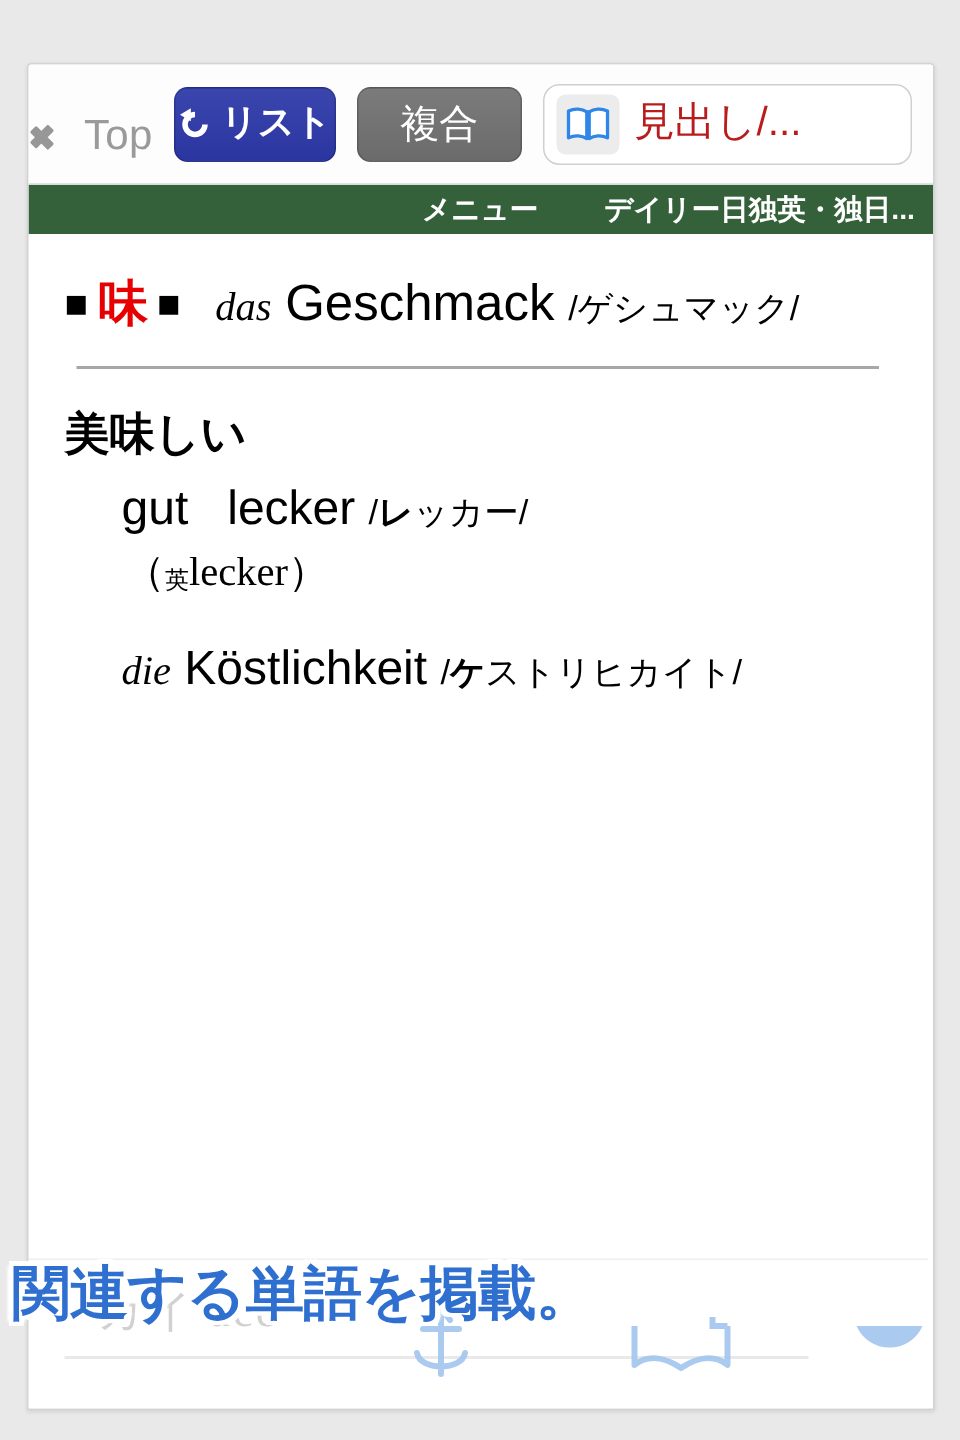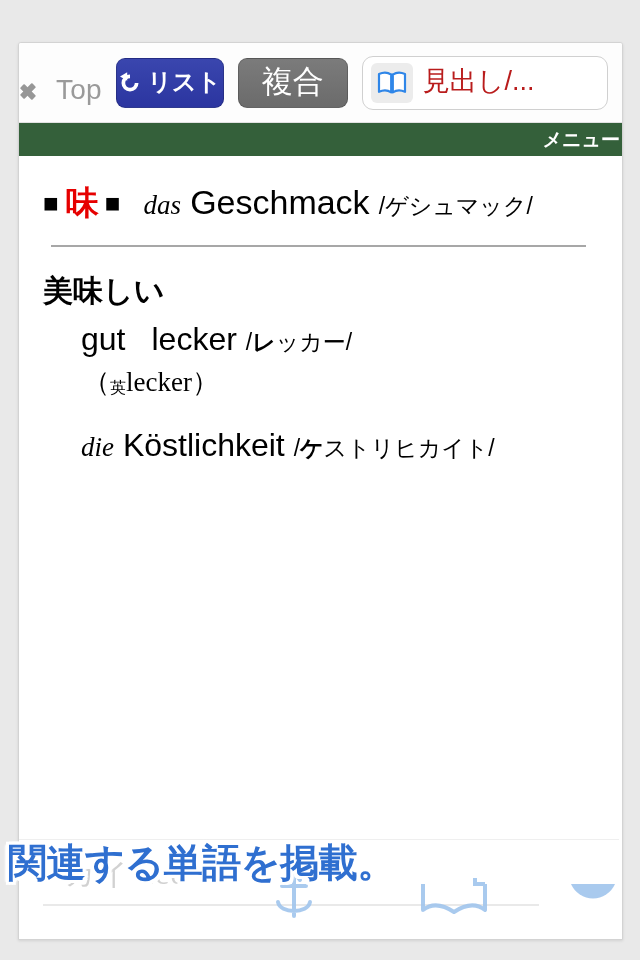--- a/index.html
+++ b/index.html
@@ -105,21 +105,21 @@
     width: 110px;
     margin-left: 14px;
   }
   .btn-label {
     font-size: 24px;
     font-weight: bold;
     line-height: 1;
     padding-bottom: 2px;
   }
   .btn-label-compound {
-    font-size: 31px;
+    font-size: 26px;
     font-weight: normal;
     line-height: 1;
     padding-bottom: 2px;
   }
 
   .refresh-arrow-icon {
     width: 24px;
     height: 24px;
     flex: 0 0 24px;
     display: block;
@@ -163,21 +163,21 @@
 
   
   .green-bar {
     height: 33px;
     background: #34603a;
     display: flex;
     align-items: center;
     color: #ffffff;
     font-size: 19px;
     font-weight: bold;
-    padding-right: 2px;
+    padding-right: 12px;
   }
   .green-menu {
     margin-left: auto;
   }
   .green-title {
     margin-left: 44px;
     white-space: nowrap;
     overflow: hidden;
     max-width: 250px;
   }
@@ -319,20 +319,21 @@
           <path d="M28 3 C24 1.2 19 1.4 15.8 3.6 L15.8 21.4 C19 19.2 24 19 28 20.8 Z" fill="#ffffff" stroke="#2f86e8" stroke-width="2.2" stroke-linejoin="round"></path>
           <rect x="13.9" y="2.6" width="2.2" height="19.2" fill="#2f86e8"></rect>
         </svg>
       </span>
       <span class="search-placeholder">見出し/...</span>
     </div>
   </div>
 
   <div class="green-bar">
     <span class="green-menu">メニュー</span>
+    <span class="green-title">デイリー日独英・独日...</span>
   </div>
 
   <div class="content">
 
     <div class="headword-line">
       <span class="marker">■</span><span class="kanji-red">味</span><span class="marker">■</span><span class="gender-article">das</span>
       <span class="german-word">Geschmack</span>
       <span class="kana-read">/ゲシュマック/</span>
     </div>
 

